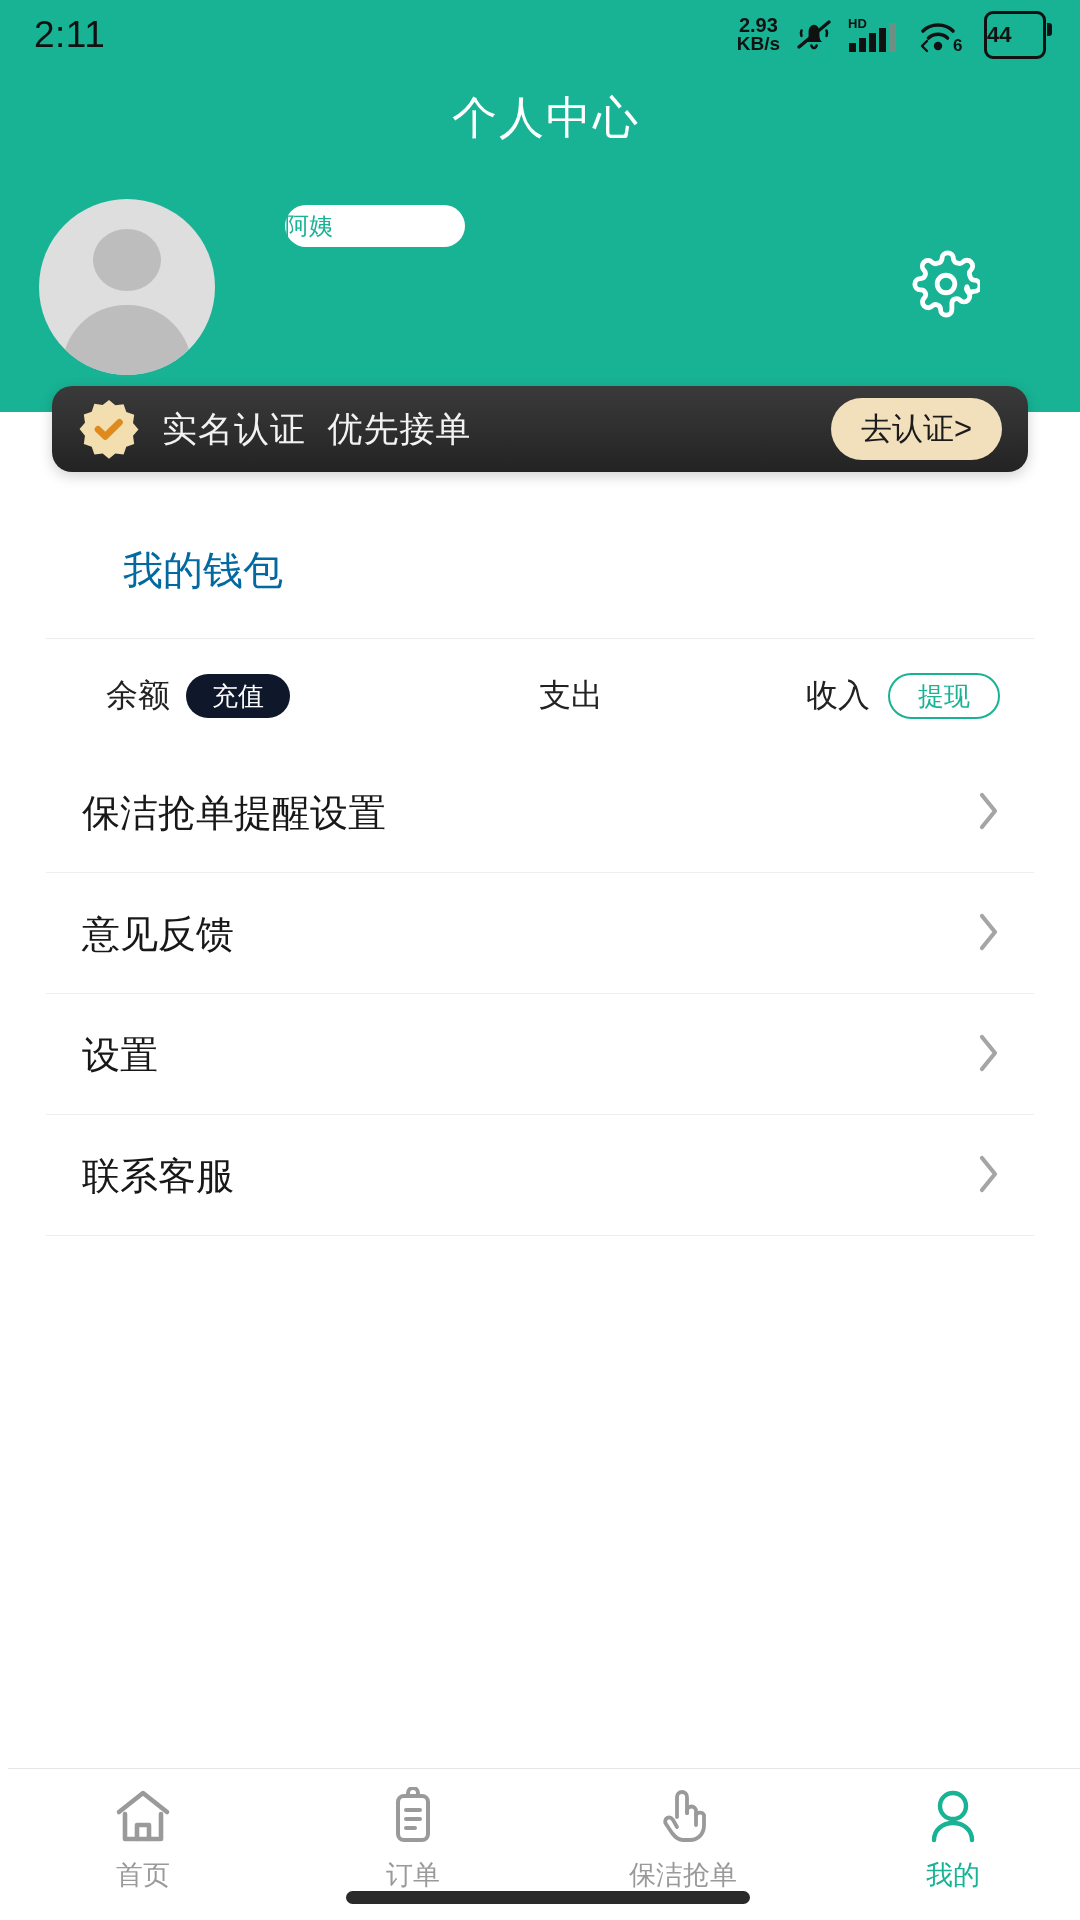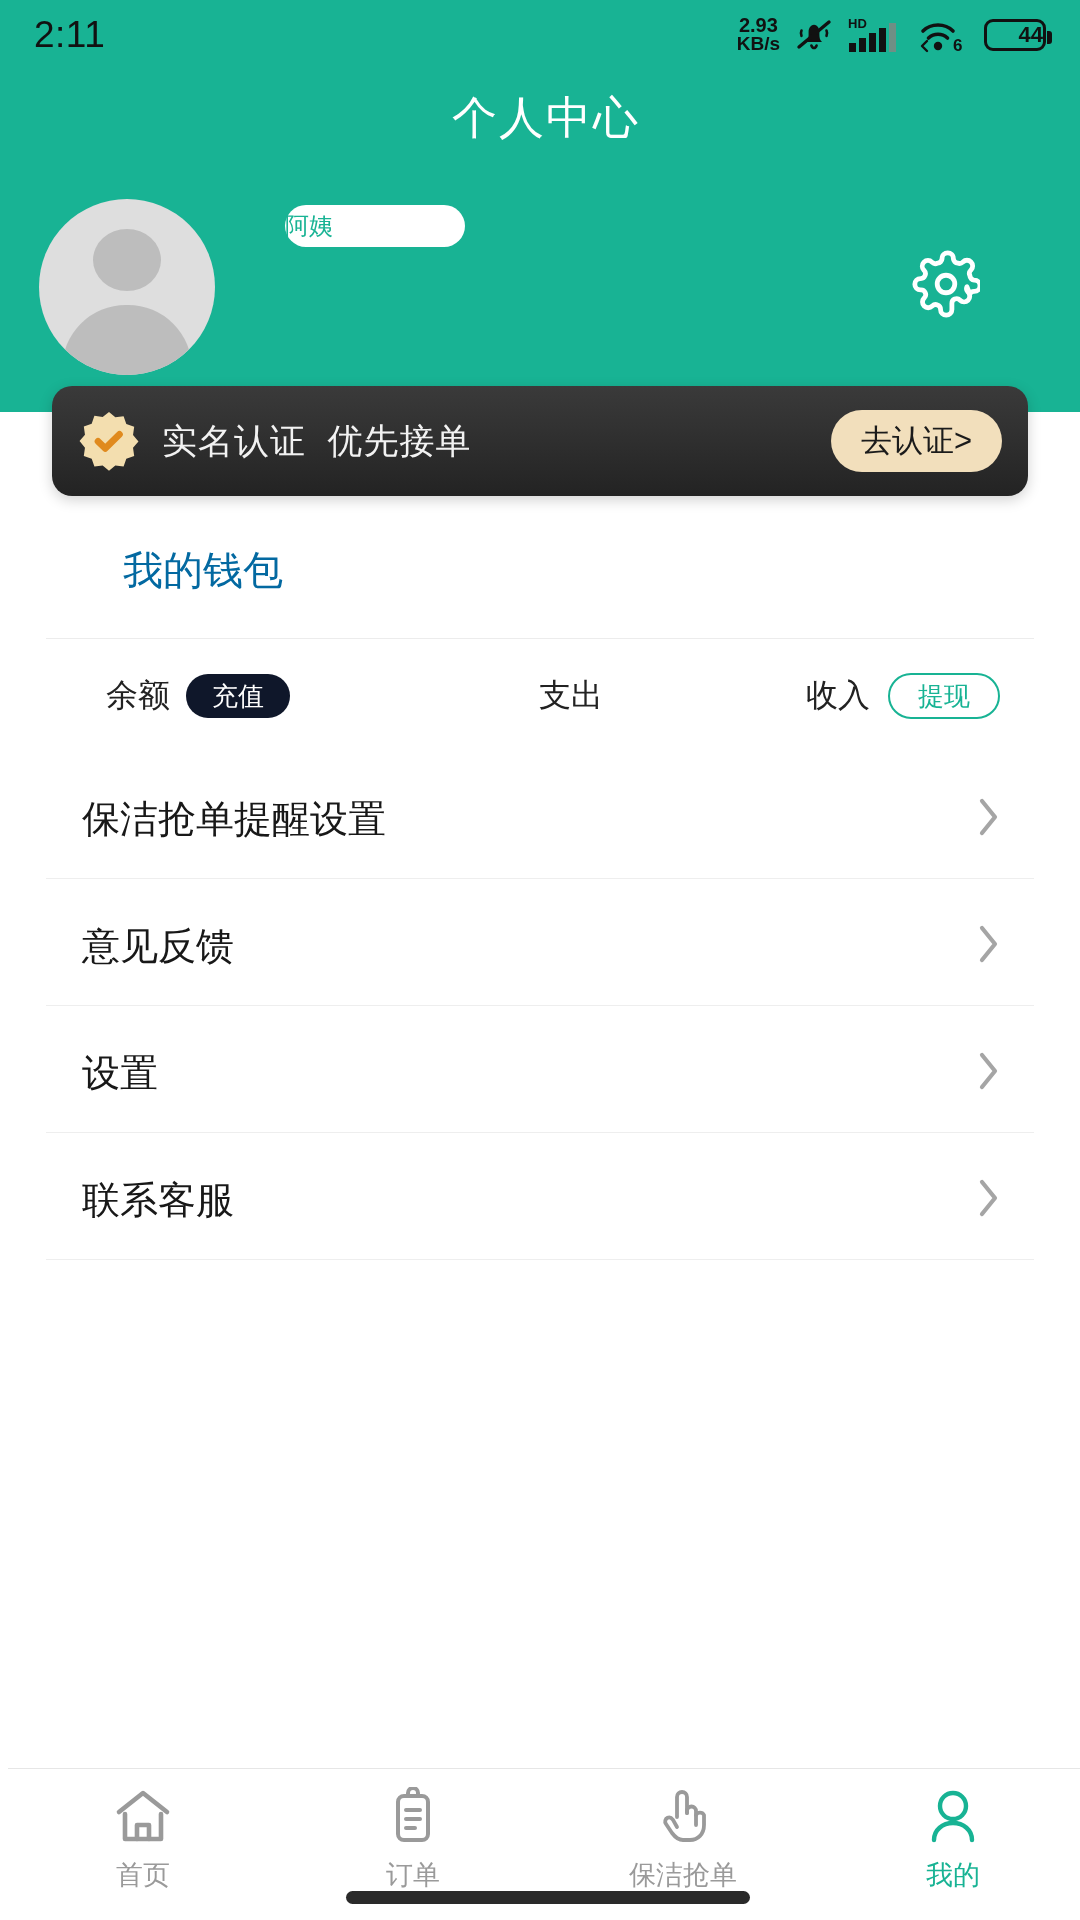--- a/index.html
+++ b/index.html
@@ -25,22 +25,22 @@
   .sb-clock { font-size:37px; color:#111; letter-spacing:0.5px; font-weight:500; }
   .sb-right { display:flex; align-items:center; gap:13px; }
   .sb-speed {
     display:flex; flex-direction:column; align-items:center; justify-content:center;
     line-height:0.98; color:#111; font-weight:bold;
   }
   .sb-speed .n { font-size:20px; }
   .sb-speed .u { font-size:19px; }
   .sb-icon { display:flex; align-items:flex-end; }
   .sb-battery {
-    position:relative; width:62px; height:32px; border:3.5px solid #111;
-    border-radius:9px; display:flex; align-items:center; justify-content:flex-end;
+    position:relative; width:62px; height:48px; border:3.5px solid #111;
+    border-radius:9px; display:flex; align-items:center; justify-content:flex-start;
   }
   .sb-battery::after {
     content:""; position:absolute; right:-9px; top:9px; width:5px; height:13px;
     background:#111; border-radius:0 3px 3px 0;
   }
   .sb-battery span { font-size:22px; font-weight:bold; color:#111; line-height:1; }
 
   
   .page-title {
     position:absolute; left:0; top:88px; width:1080px; text-align:center;
@@ -70,21 +70,21 @@
   }
 
   
   .gear-btn {
     position:absolute; left:910px; top:250px; width:72px; height:72px;
     display:flex; align-items:center; justify-content:center;
   }
 
   
   .verify-banner {
-    position:absolute; left:52px; top:386px; width:976px; height:110px;
+    position:absolute; left:52px; top:386px; width:976px; height:86px;
     background:linear-gradient(180deg,#3a3a3a 0%,#303030 45%,#232323 100%);
     border-radius:20px;
     display:flex; align-items:center; padding:0 26px;
     box-shadow:0 4px 14px rgba(0,0,0,0.18);
   }
   .badge-icon { width:62px; height:62px; position:relative; flex:0 0 auto; }
   .verify-text {
     margin-left:22px; font-size:35px; color:#F2F2F2; letter-spacing:1px;
     white-space:pre;
   }
@@ -117,21 +117,21 @@
   }
   .pill-outline {
     margin-left:18px; height:46px; padding:8px 28px; border-radius:23px;
     background:#ffffff; border:2px solid #18B394; color:#18B394; font-size:26px;
     display:flex; align-items:center; justify-content:center;
   }
 
   
   .menu { position:absolute; left:0; top:752px; width:1080px; }
   .menu-row {
-    position:relative; height:119px; margin:8px 46px; width:988px;
+    position:relative; height:119px; margin:2px 46px; width:988px;
     display:flex; align-items:center; justify-content:space-between;
     border-bottom:1px solid #EEEEEE;
   }
   .menu-row .label { font-size:38px; color:#181818; padding-left:36px; }
   .chev { margin-right:32px; }
 
   
   .bottom-nav {
     position:absolute; left:8px; bottom:0; width:1080px; height:152px;
     background:#ffffff; border-top:1px solid #E6E6E6;

